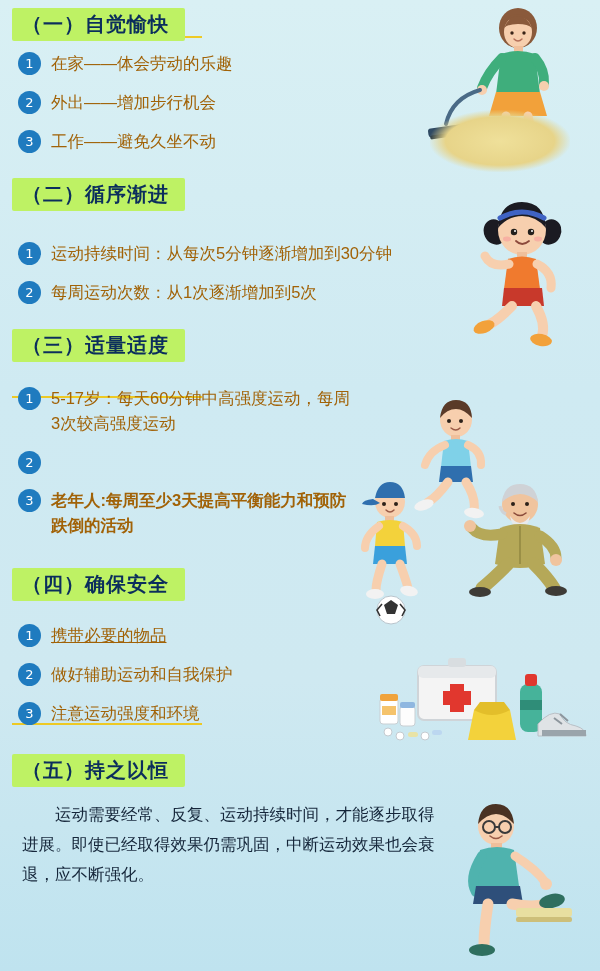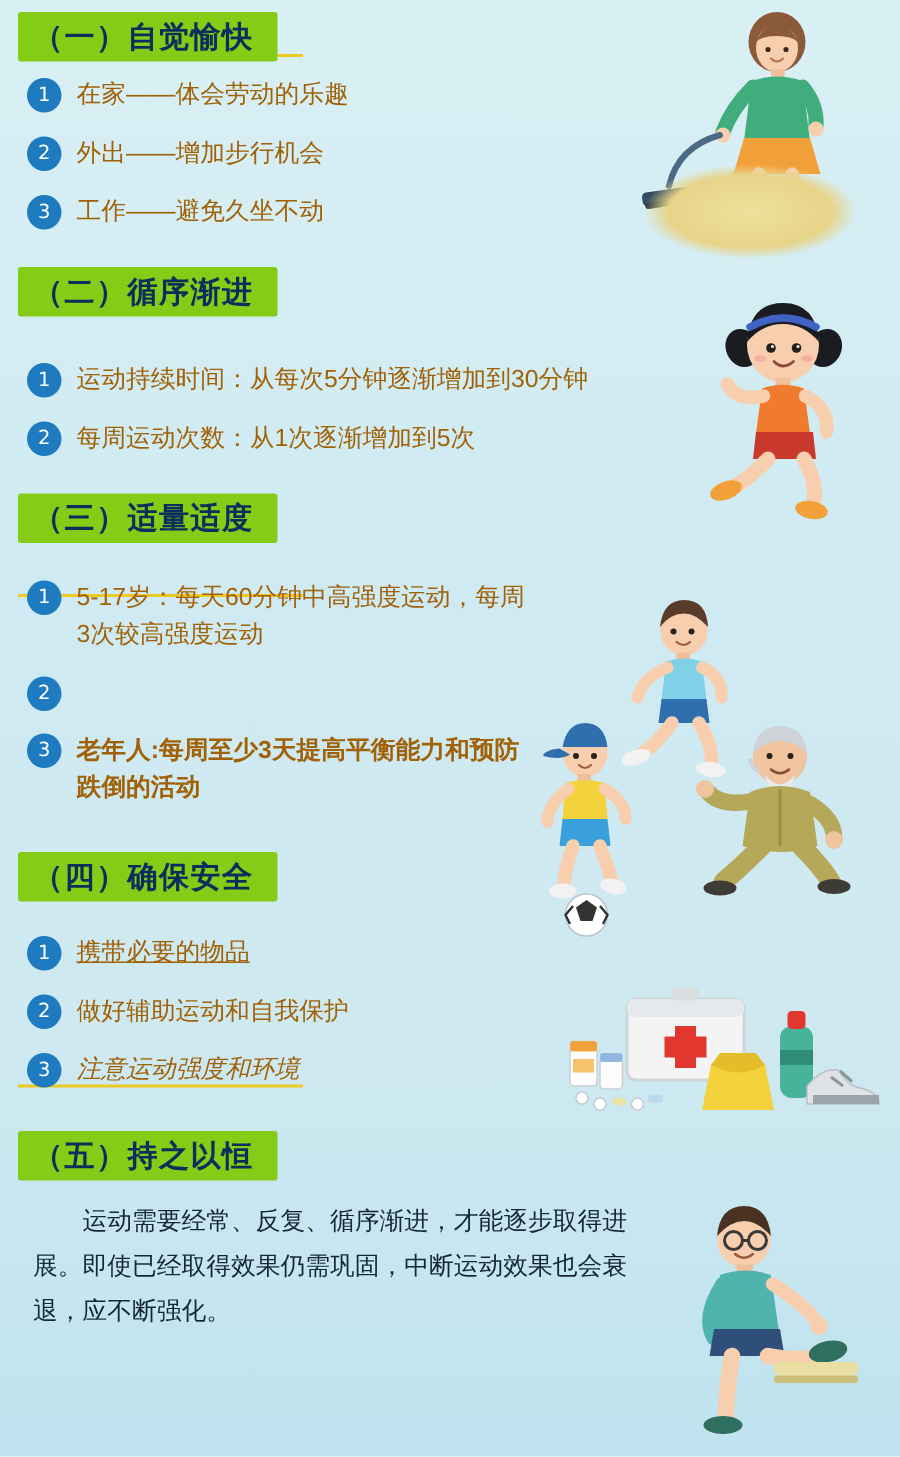--- a/index.html
+++ b/index.html
@@ -21,21 +21,21 @@
     height: 971px;
     box-sizing: border-box;
   }
 
   
   .section-head {
     position: relative;
     margin: 0 0 6px 12px;
     display: inline-block;
     padding: 3px 16px 3px 10px;
-    background: #84cc16;
+    background: #bef264;
     border-radius: 2px;
   }
   .section-head .htext {
     font-size: 20px;
     font-weight: bold;
     color: #0b2e5c;
     letter-spacing: 1px;
     white-space: nowrap;
   }
   .head-rule {
@@ -332,21 +332,21 @@
       <li class="item">
         <span class="num">1</span>
         <span class="itext" style="max-width:300px;text-decoration:underline;">携带必要的物品</span>
       </li>
       <li class="item">
         <span class="num">2</span>
         <span class="itext" style="max-width:300px;text-align:center;">做好辅助运动和自我保护</span>
       </li>
       <li class="item">
         <span class="num">3</span>
-        <span class="itext" style="max-width:300px;font-style:italic;">注意运动强度和环境</span>
+        <span class="itext" style="max-width:300px;">注意运动强度和环境</span>
       </li>
     </ul>
   </div>
 
   <div class="art" id="art4">
     <svg width="220" height="130" viewBox="0 0 220 130">
 
       <rect x="48" y="18" width="78" height="54" rx="6" fill="#f4f4f4" stroke="#cfd4d8" stroke-width="2"></rect>
       <rect x="48" y="18" width="78" height="12" rx="5" fill="#e6e9eb"></rect>
       <rect x="78" y="10" width="18" height="9" rx="3" fill="#d8dde0"></rect>
@@ -376,21 +376,21 @@
       <path d="M172 82 l44 0 l0 6 l-44 0z" fill="#9aa4ab"></path>
       <path d="M184 70 l8 6 M190 66 l8 7" stroke="#8d969d" stroke-width="2"></path>
     </svg>
   </div>
 
   <div class="section" style="padding-top:14px;">
     
     <div class="section-head">
       <span class="htext">（五）持之以恒</span>
     </div>
-    <p class="para">运动需要经常、反复、循序渐进，才能逐步取得进展。即使已经取得效果仍需巩固，中断运动效果也会衰退，应不断强化。</p>
+    <p class="para">运动需要经常、反复、运动持续时间，才能逐步取得进展。即使已经取得效果仍需巩固，中断运动效果也会衰退，应不断强化。</p>
   </div>
 
   <div class="art" id="art5">
     <svg width="160" height="165" viewBox="0 0 160 165">
 
       <ellipse cx="76" cy="26" rx="18" ry="19" fill="#f7cfae"></ellipse>
       <path d="M58 24 q2 -20 18 -20 q16 0 18 20 q-9 -10 -18 -10 q-9 0 -18 10z" fill="#4a3223"></path>
 
       <circle cx="69" cy="27" r="6" fill="none" stroke="#3a3a3a" stroke-width="2"></circle>
       <circle cx="85" cy="27" r="6" fill="none" stroke="#3a3a3a" stroke-width="2"></circle>

